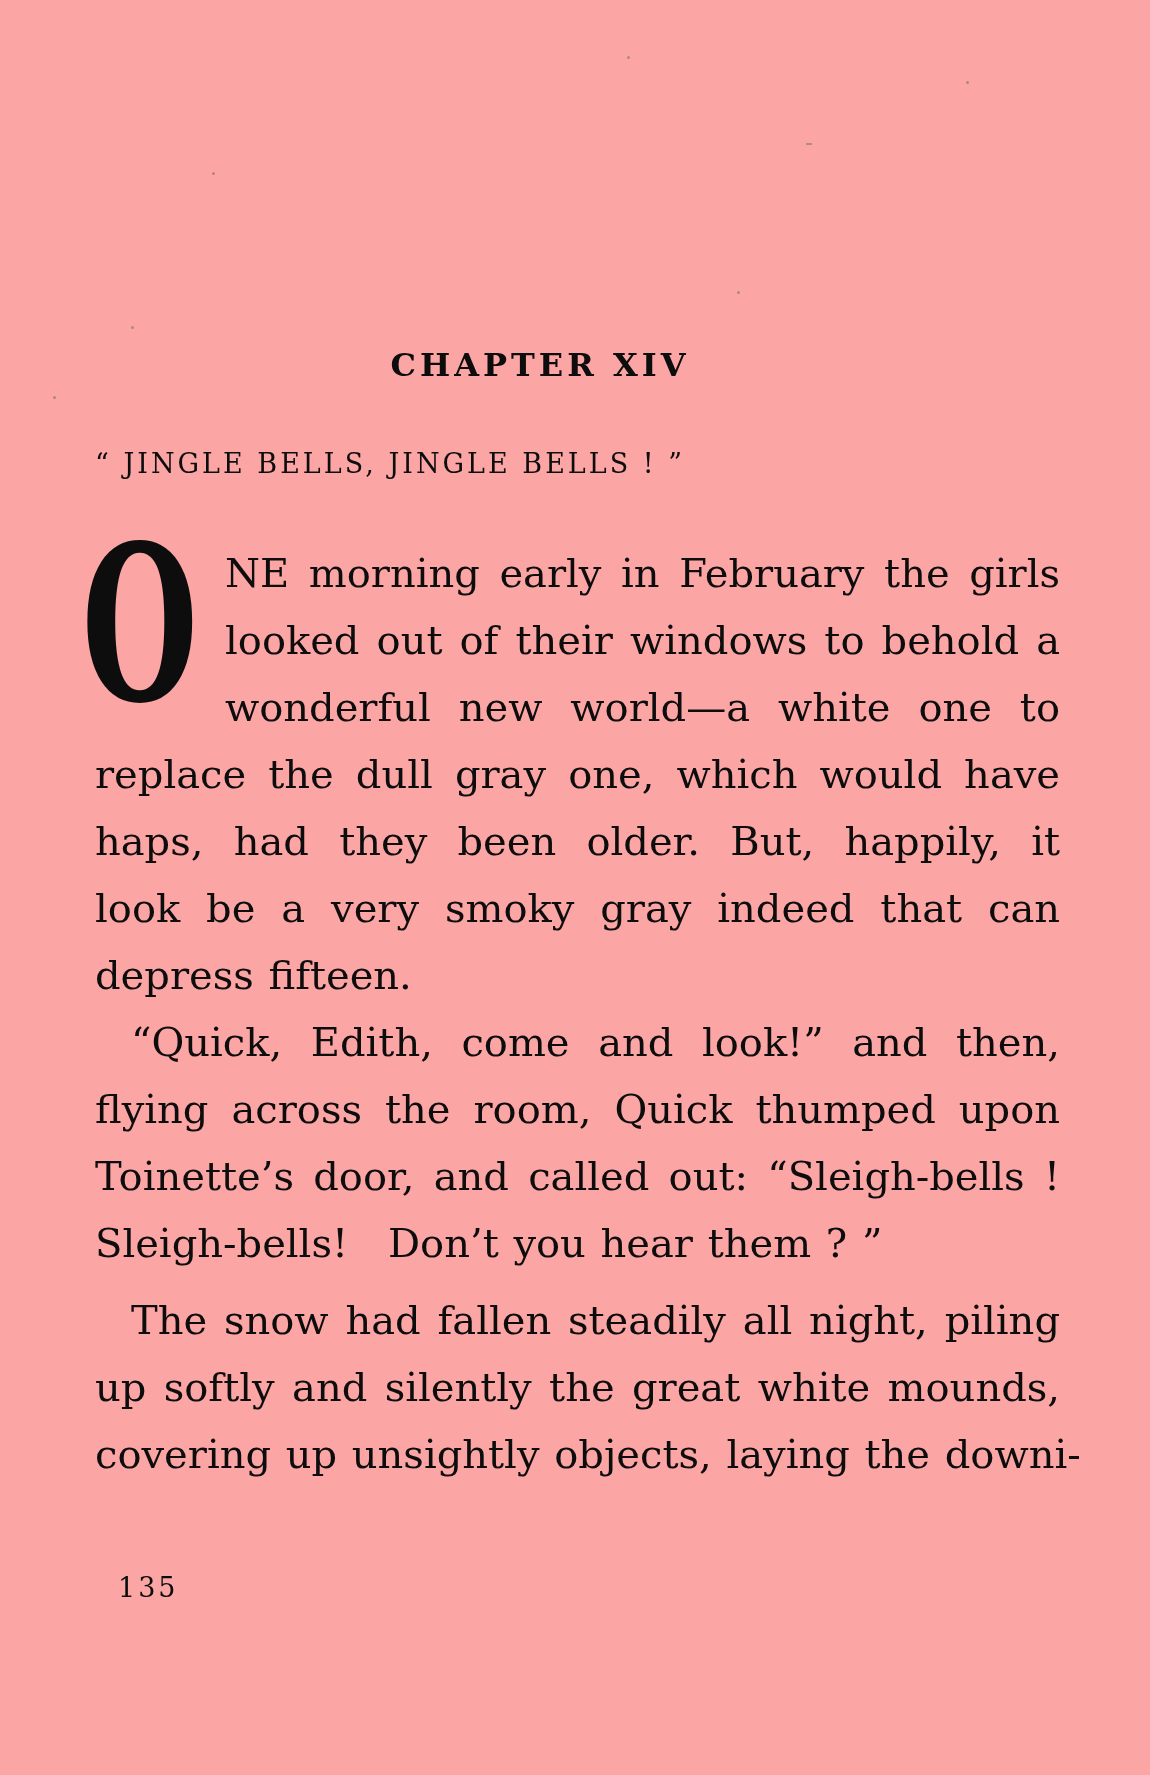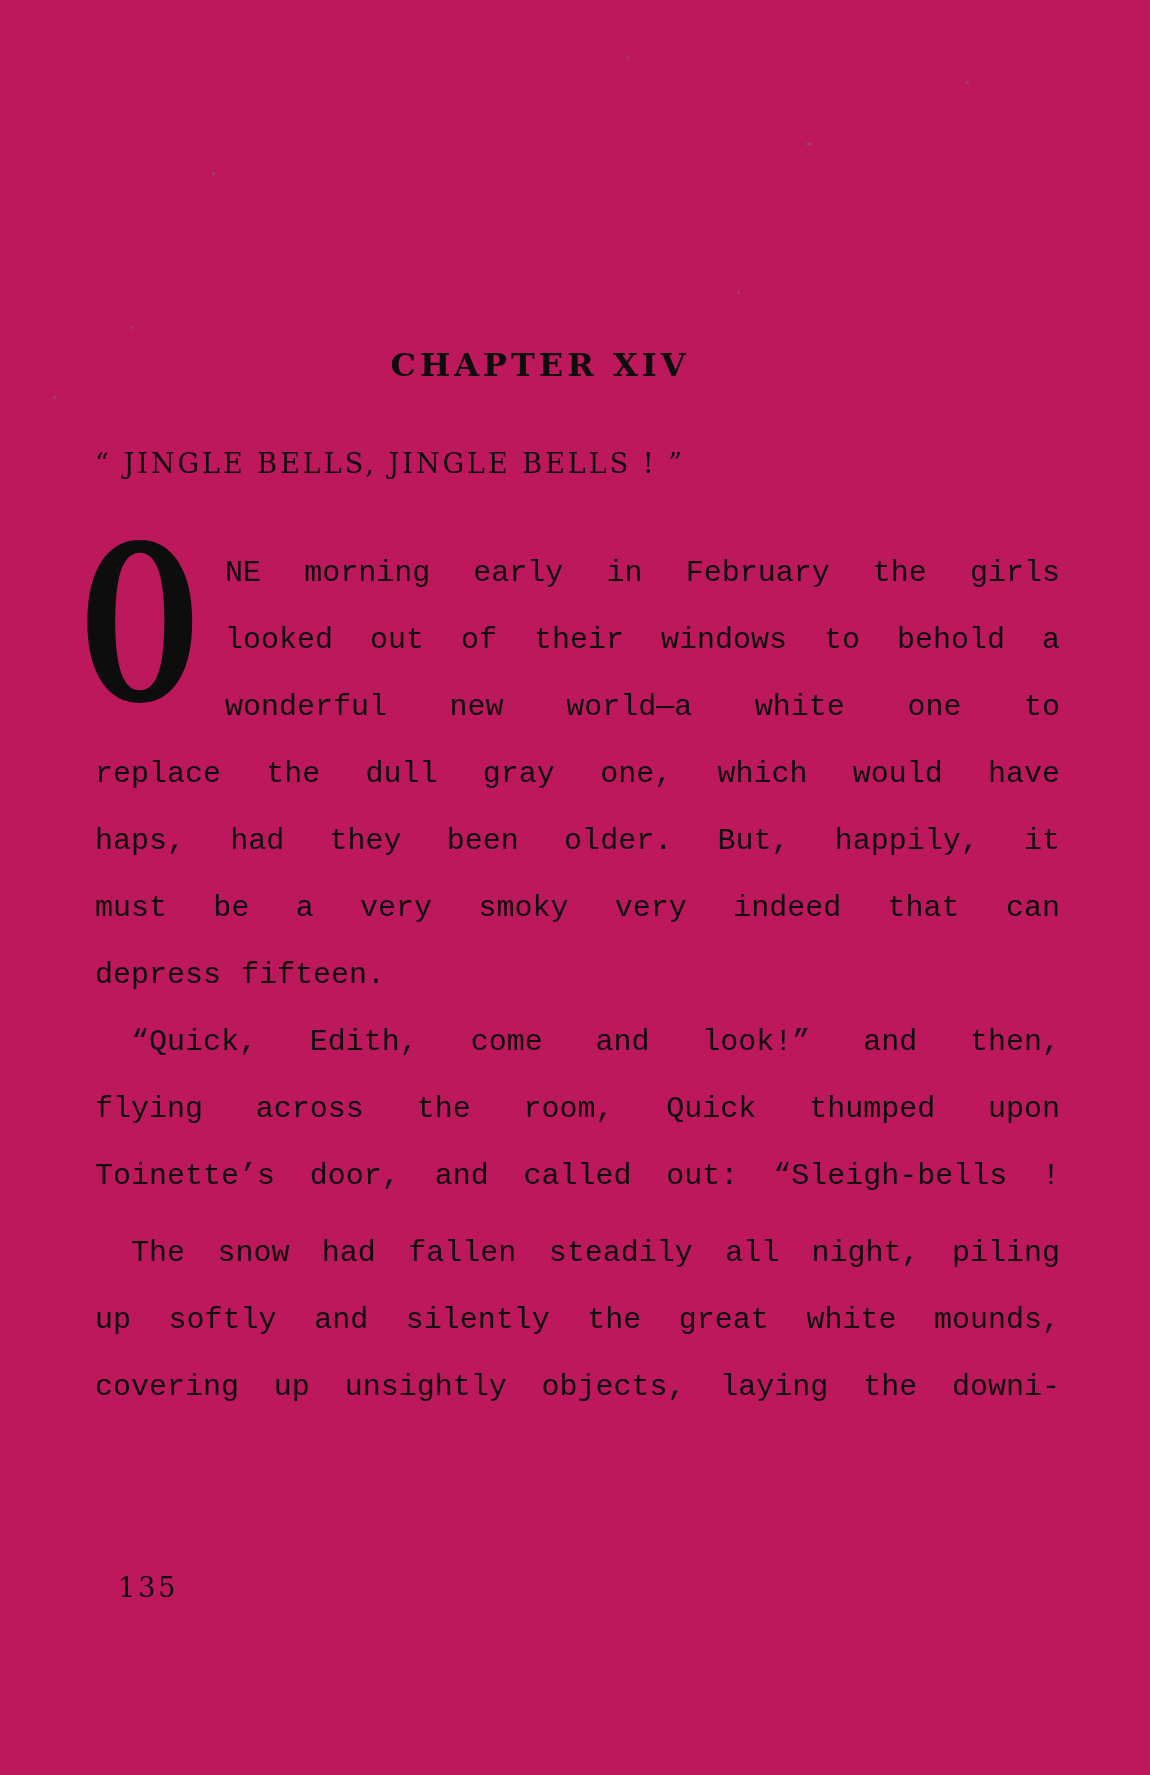--- a/index.html
+++ b/index.html
@@ -1,21 +1,21 @@
 <!DOCTYPE html>
 <html><head>
 <meta charset="utf-8">
 <style>
   html, body { margin: 0; padding: 0; background: #e8e8e8; }
   .page {
     position: relative;
     width: 1150px;
     height: 1775px;
     margin: 0 auto;
-    background: #be185d;
+    background: #fca5a5;
     font-family: "DejaVu Serif", "Liberation Serif", serif;
     color: #0d0d0d;
     overflow: hidden;
   }
   .chapter-heading {
     position: absolute;
     top: 346px;
     left: 95px;
     width: 890px;
     text-align: center;
@@ -35,28 +35,27 @@
     letter-spacing: 3px;
     white-space: nowrap;
   }
   .textblock {
     position: absolute;
     top: 540px;
     left: 95px;
     width: 965px;
   }
   .line {
-    font-size: 30px;
+    font-size: 40px;
     line-height: 67px;
     height: 67px;
     text-align: justify;
     text-align-last: justify;
     word-spacing: 2px;
     white-space: nowrap;
-    font-family: Liberation Mono, monospace;
   }
   .line.dc-indent { margin-left: 130px; }
   .line.indent { padding-left: 36px; }
   .line.flush { text-align: right; text-align-last: left; }
   .line.p3 { margin-top: 10px; }
   .dropcap {
     position: absolute;
     left: -6px;
     top: 4px;
     width: 120px;
@@ -103,25 +102,26 @@
   <div class="chapter-subtitle">“ JINGLE BELLS, JINGLE BELLS ! ”</div>
 
   <div class="textblock">
     <span class="dropcap">O</span>
 
     <div class="line dc-indent">NE morning early in February the girls</div>
     <div class="line dc-indent">looked out of their windows to behold a</div>
     <div class="line dc-indent">wonderful new world—a white one to</div>
     <div class="line">replace the dull gray one, which would have</div>
     <div class="line">haps, had they been older.  But, happily, it</div>
-    <div class="line">must be a very smoky very indeed that can</div>
+    <div class="line">look be a very smoky gray indeed that can</div>
     <div class="line flush">depress fifteen.</div>
     <div class="line indent">“Quick, Edith, come and look!” and then,</div>
     <div class="line">flying across the room, Quick thumped upon</div>
     <div class="line">Toinette’s door, and called out: “Sleigh-bells !</div>
+    <div class="line flush">Sleigh-bells! Don’t you hear them ? ”</div>
     <div class="line indent p3">The snow had fallen steadily all night, piling</div>
     <div class="line">up softly and silently the great white mounds,</div>
     <div class="line">covering up unsightly objects, laying the downi-</div>
   </div>
 
   <div class="page-number">135</div>
 
 </div>
 
 </body></html>

